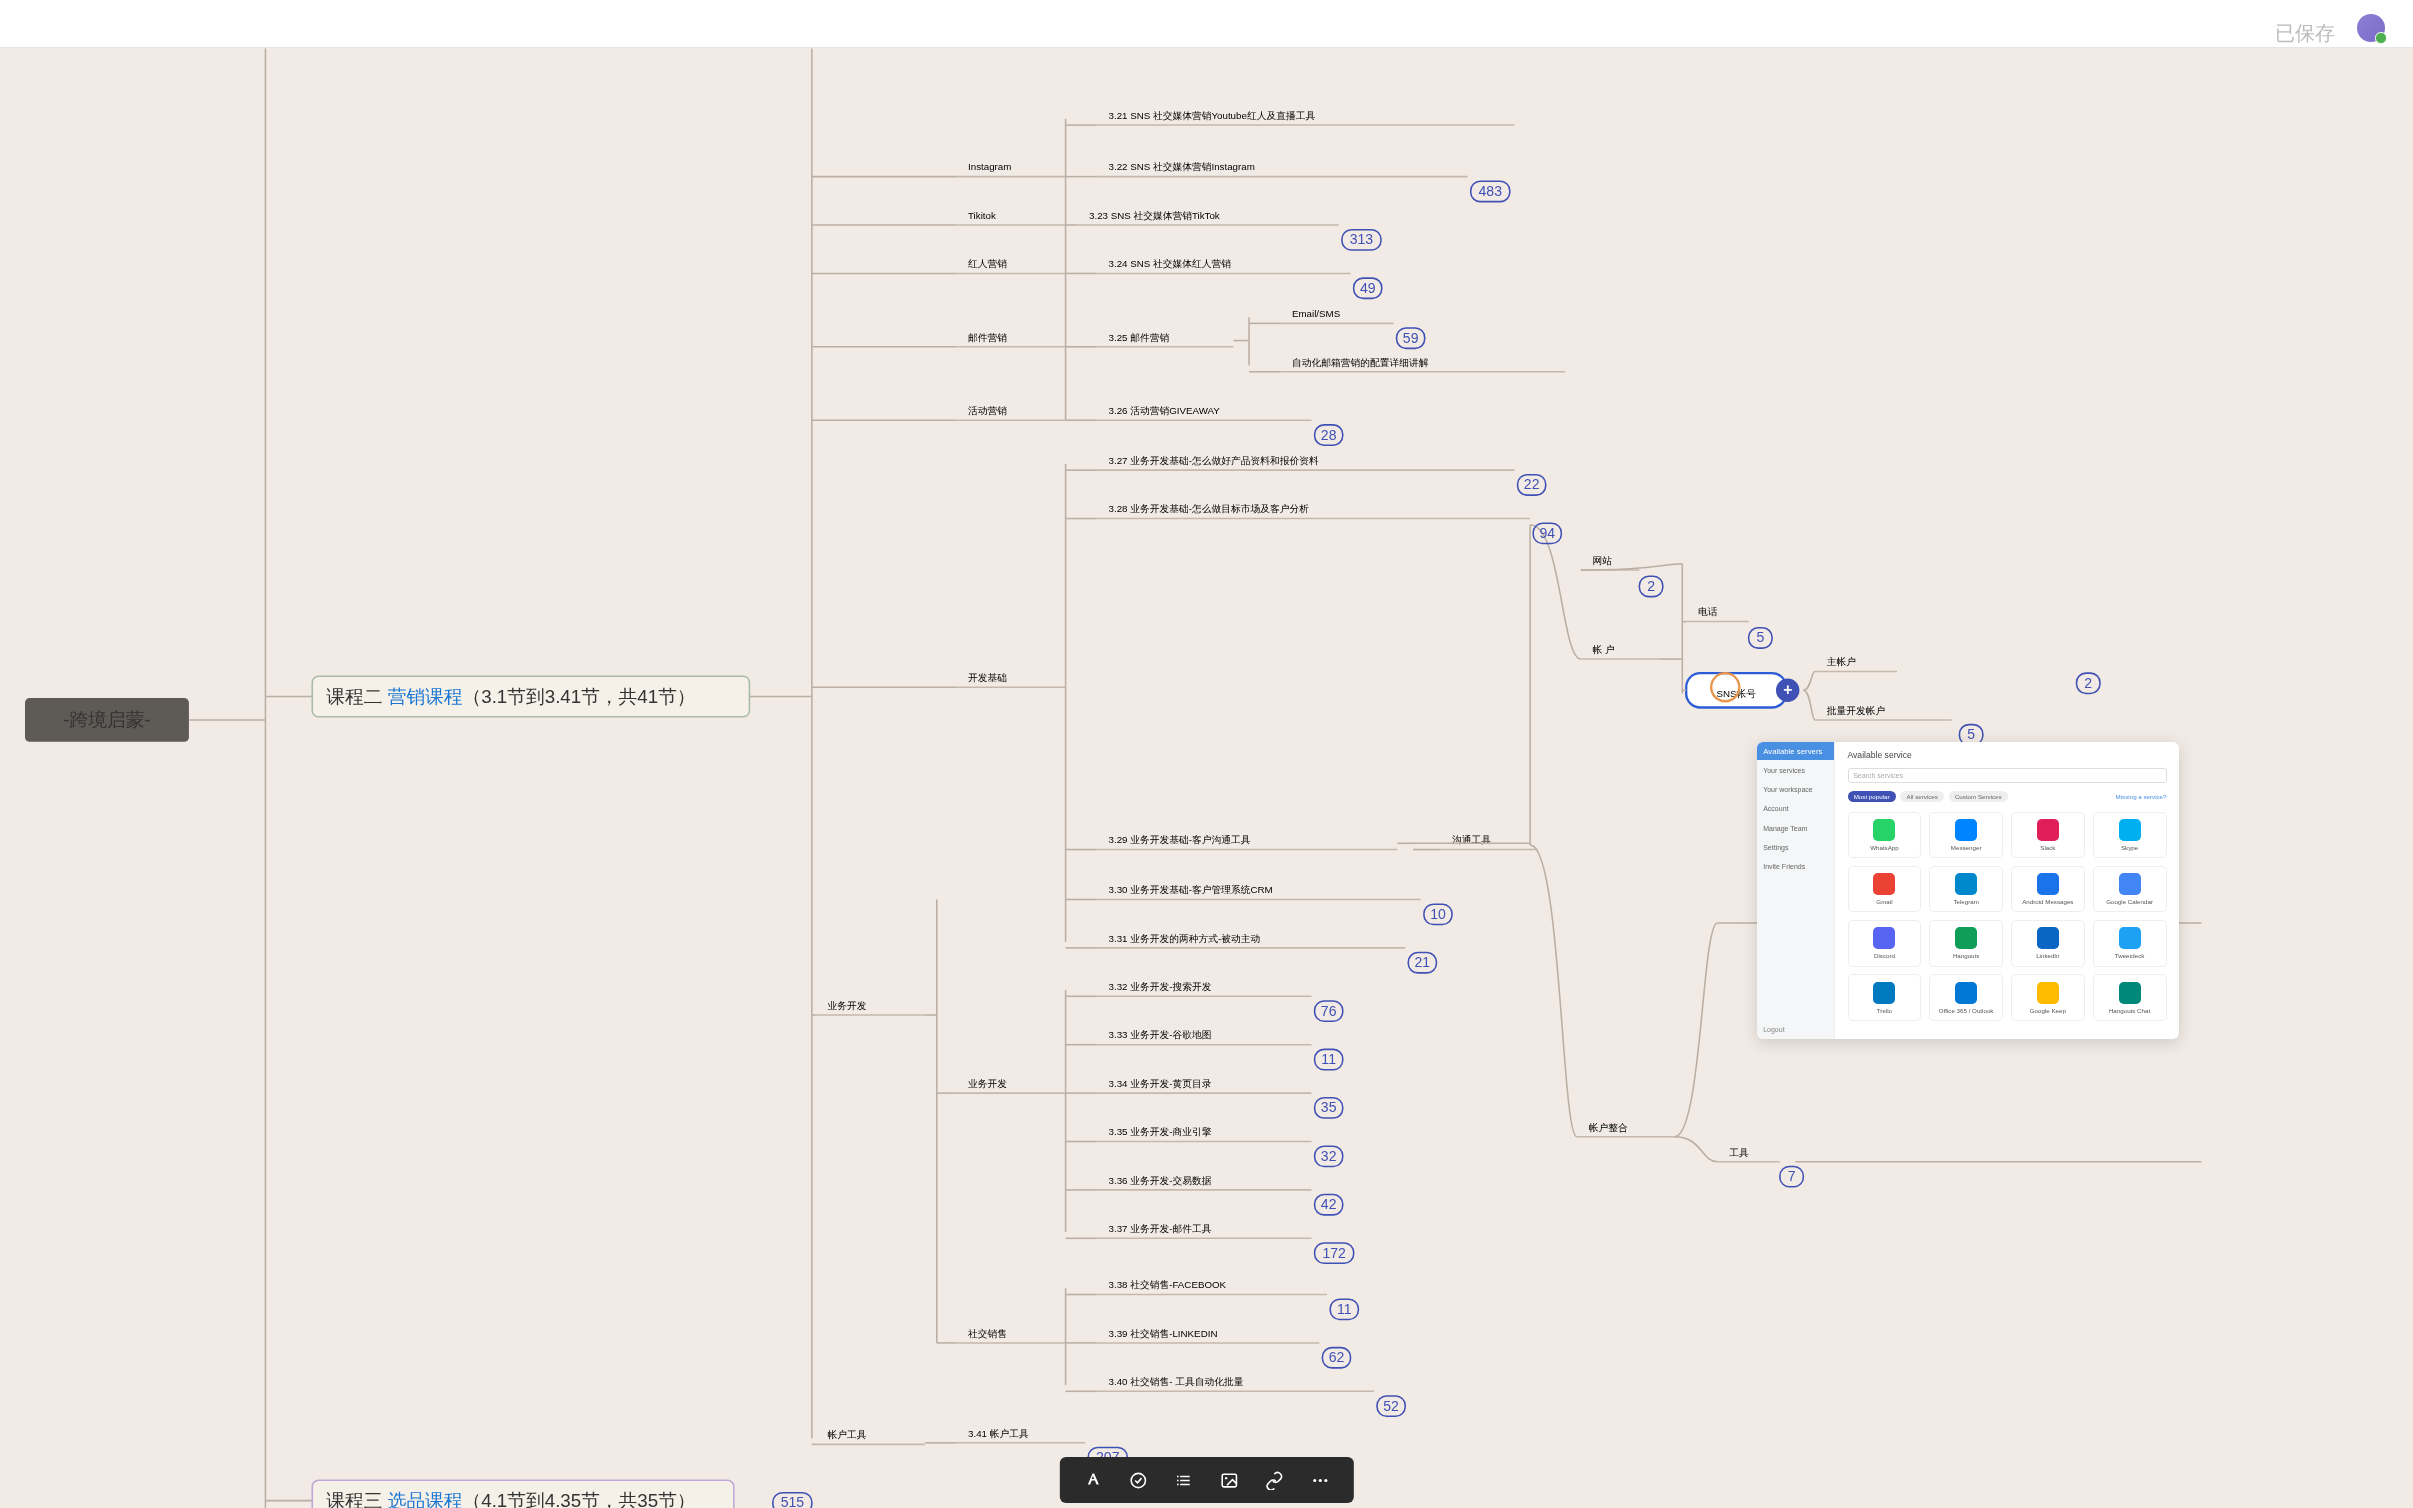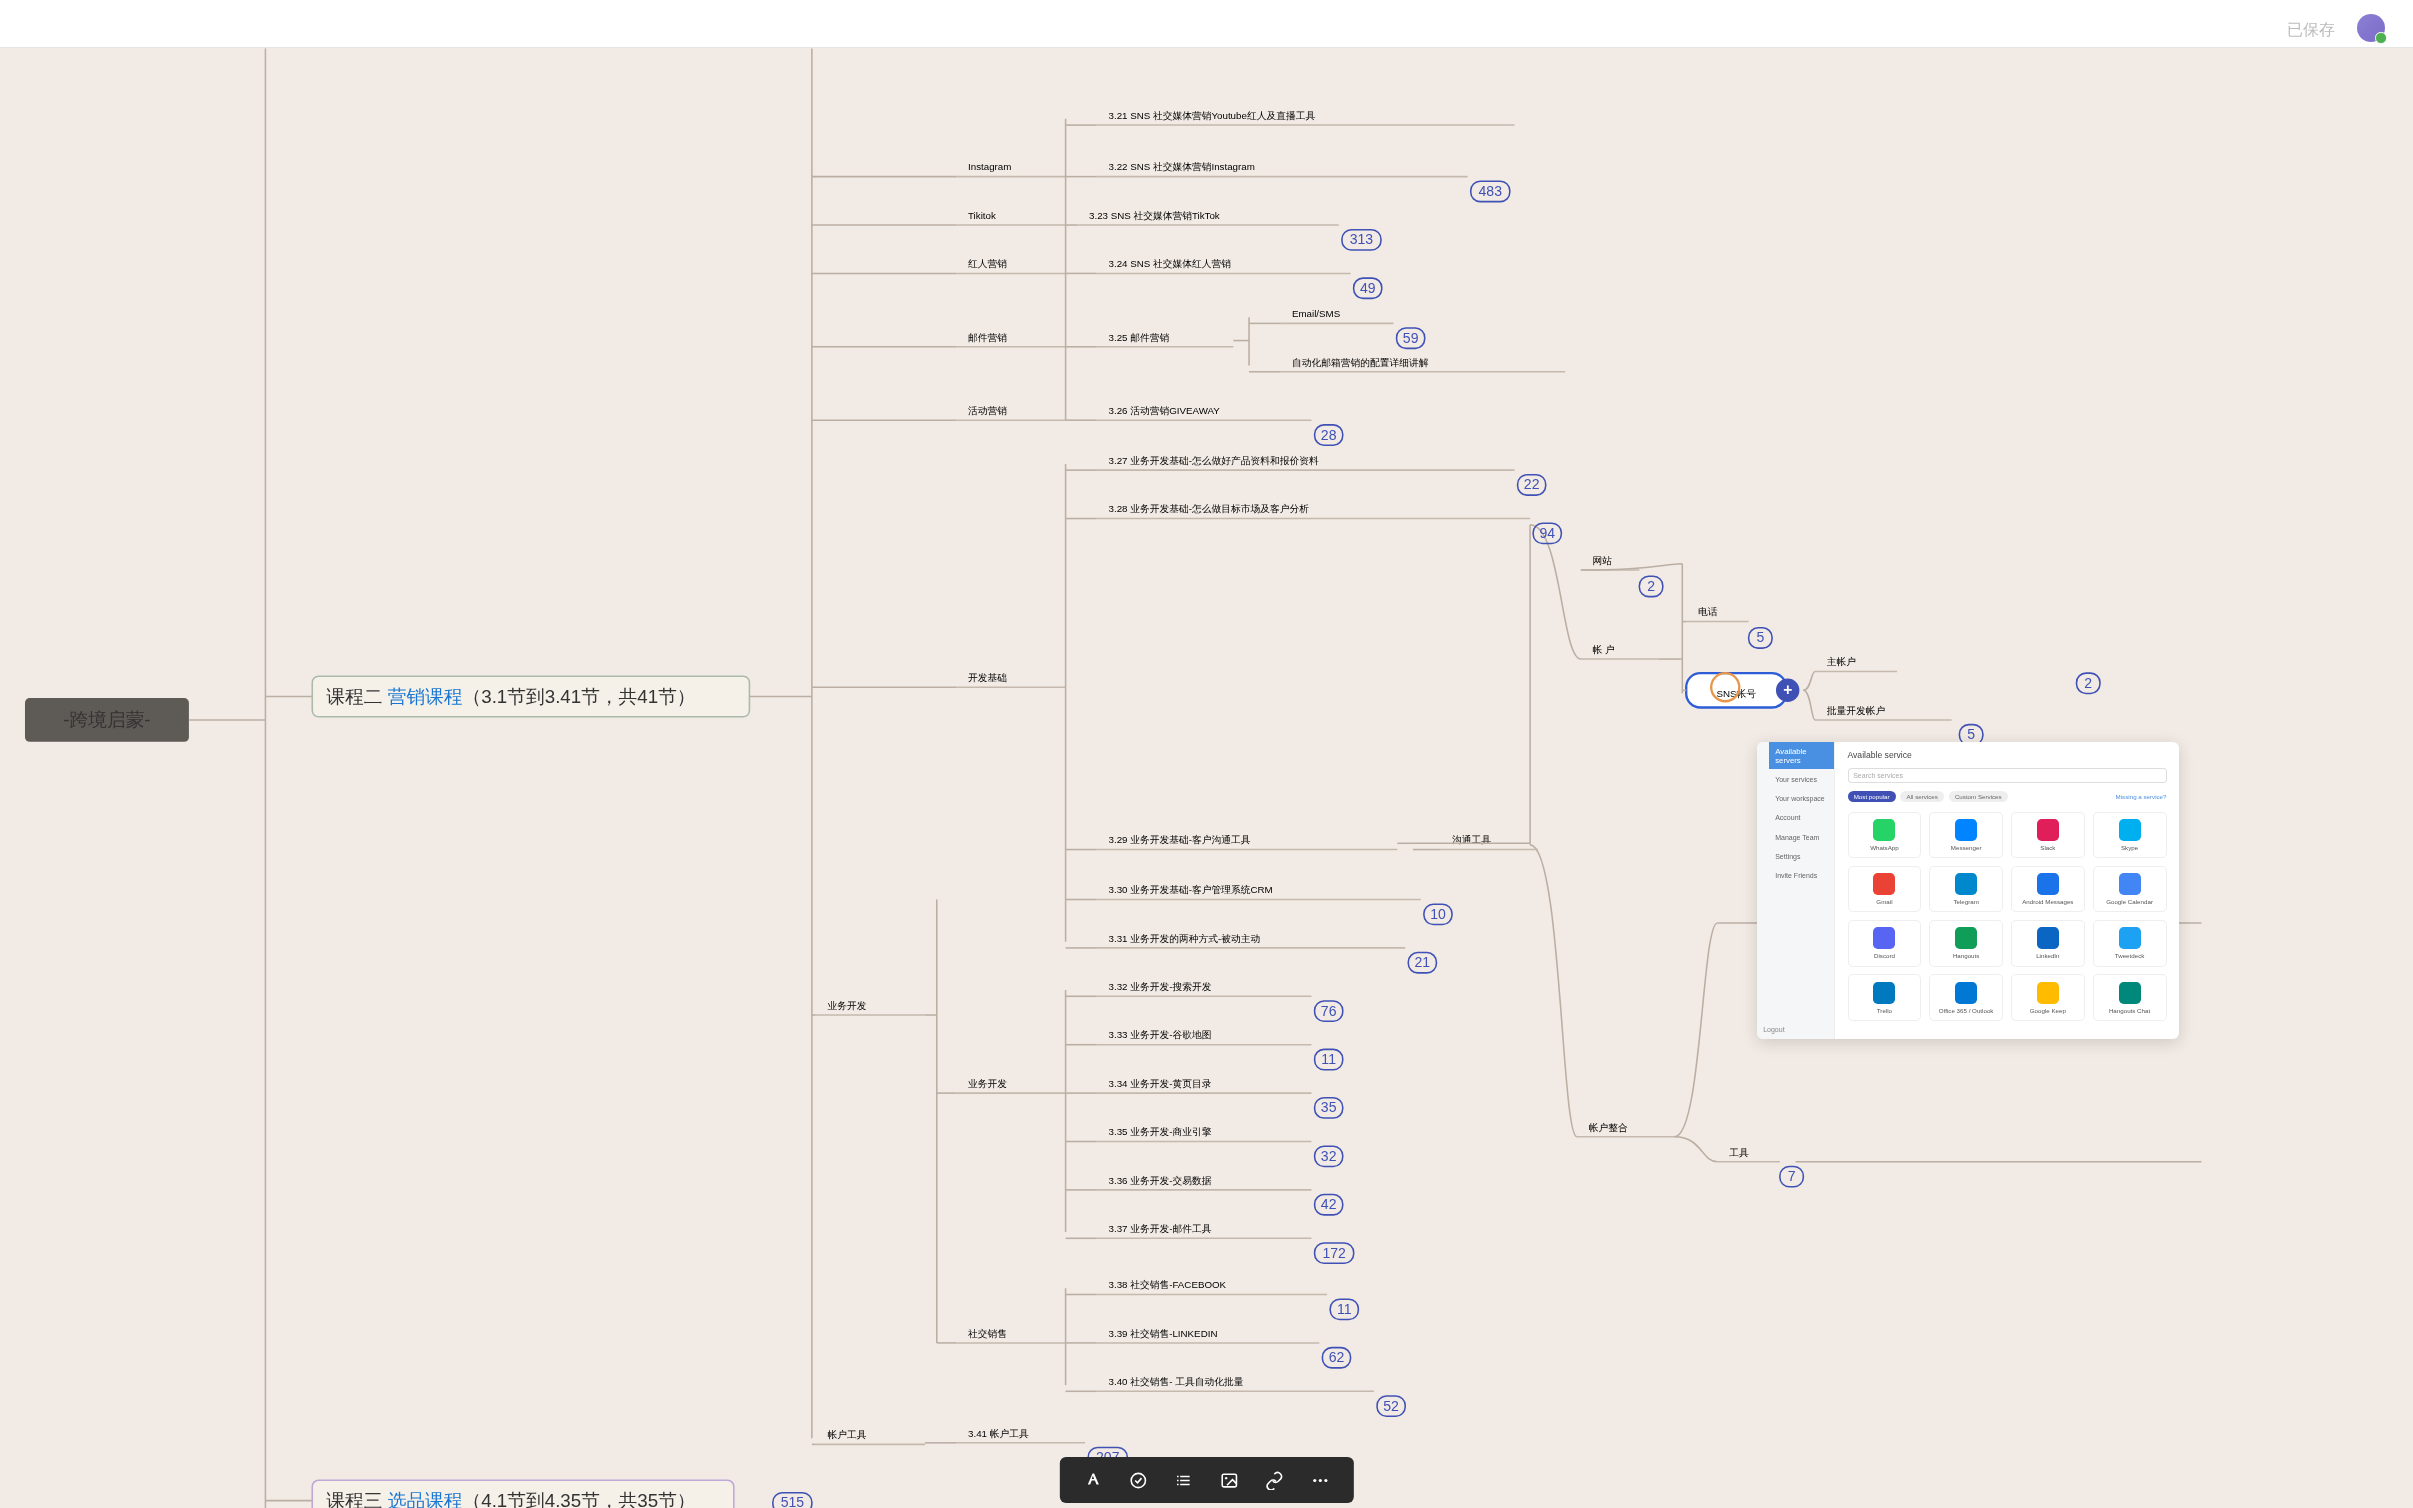--- a/index.html
+++ b/index.html
@@ -1,37 +1,37 @@
 <!DOCTYPE html>
 <html style="font-size:12.5px"><head>
 <meta charset="utf-8">
 <style>
 *{margin:0;padding:0;box-sizing:border-box;}
 body{font-family:"Microsoft YaHei","PingFang SC",Arial,sans-serif;background:#f2ebe5;width:2413px;height:1509px;overflow:hidden;position:relative;}
 #header{position:absolute;top:0;left:0;right:0;height:48px;background:#fff;border-bottom:0.8px solid #e5e5e5;z-index:100;}
-#save-status{position:absolute;right:78px;top:20px;font-size:16px;color:#bbb;}
+#save-status{position:absolute;right:78px;top:20px;font-size:20px;color:#bbb;}
 #avatar{position:absolute;right:28px;top:14px;width:28px;height:28px;border-radius:50%;background:linear-gradient(135deg,#8b7fd4,#7c6cc9);}
 #avatar::after{content:"";position:absolute;right:-1.6px;bottom:-1.6px;width:9.4px;height:9.4px;border-radius:50%;background:#4caf50;border:1.6px solid #fff;}
 svg#mindmap{position:absolute;top:48px;left:0;width:100%;height:calc(100% - 48px);}
 .node text{font-size:24px;fill:#333;}
 .node .blue-text{fill:#1976d2;}
 .root-rect{fill:#5e5a55;stroke:none;rx:6;ry:6;}
 .root-text{fill:#e8e8e8;font-size:26px;}
 .course-rect{fill:#f5f0e8;stroke:#aabbaa;stroke-width:2;rx:8;ry:8;}
 .course3-rect{fill:#f5f0e8;stroke:#bfa8d6;stroke-width:2;rx:8;ry:8;}
 .sel-rect{fill:#fff;stroke:#2d5dd6;stroke-width:3;rx:18;ry:18;}
 .badge-rect{fill:none;stroke:#3f51b5;stroke-width:2;rx:12;ry:12;}
 .badge-text{fill:#3f51b5;font-size:18px;text-anchor:middle;dominant-baseline:middle;}
 .connector{fill:none;stroke:#bbaea3;stroke-width:2;}
 .node-line{stroke:#c5b9ad;stroke-width:2;}
 .add-circle{fill:#3f51b5;}
 .add-text{fill:#fff;font-size:20px;text-anchor:middle;dominant-baseline:middle;font-weight:bold;}
 .cursor-ring{fill:none;stroke:#e8954a;stroke-width:3;}
 #thumbnail{position:absolute;left:1757px;top:742px;width:422px;height:297px;background:#fff;border-radius:6.2px;box-shadow:0 3.1px 15.6px rgba(0,0,0,0.15);overflow:hidden;z-index:50;}
-#thumbnail .sidebar{position:absolute;left:0;top:0;width:78px;height:100%;background:#f5f6f7;border-right:0.8px solid #eee;padding-left:12px;}
+#thumbnail .sidebar{position:absolute;left:0;top:0;width:78px;height:100%;background:#f5f6f7;border-right:0.8px solid #eee;}
 #thumbnail .sidebar .hdr{background:#4a90e2;color:#fff;font-size:7.8px;padding:4.7px 6.2px;}
 #thumbnail .sidebar .itm{font-size:7px;color:#666;padding:6.2px 6.2px;}
 #thumbnail .sidebar .logout{position:absolute;bottom:6.2px;left:6.2px;font-size:7px;color:#888;}
 #thumbnail .main{position:absolute;left:78px;top:0;right:0;height:100%;padding:7.8px 12.5px;}
 #thumbnail .title{font-size:8.6px;color:#444;margin-bottom:7.8px;}
 #thumbnail .search{border:0.8px solid #ddd;border-radius:3.1px;font-size:7px;color:#aaa;padding:3.1px 4.7px;margin-bottom:7.8px;}
 #thumbnail .filters{display:flex;gap:4.7px;margin-bottom:9.4px;align-items:center;}
 #thumbnail .chip{font-size:6.2px;padding:2.3px 6.2px;border-radius:7.8px;background:#eee;color:#666;}
 #thumbnail .chip.active{background:#3f51b5;color:#fff;}
 #thumbnail .missing{font-size:6.2px;color:#4a90e2;margin-left:auto;}

